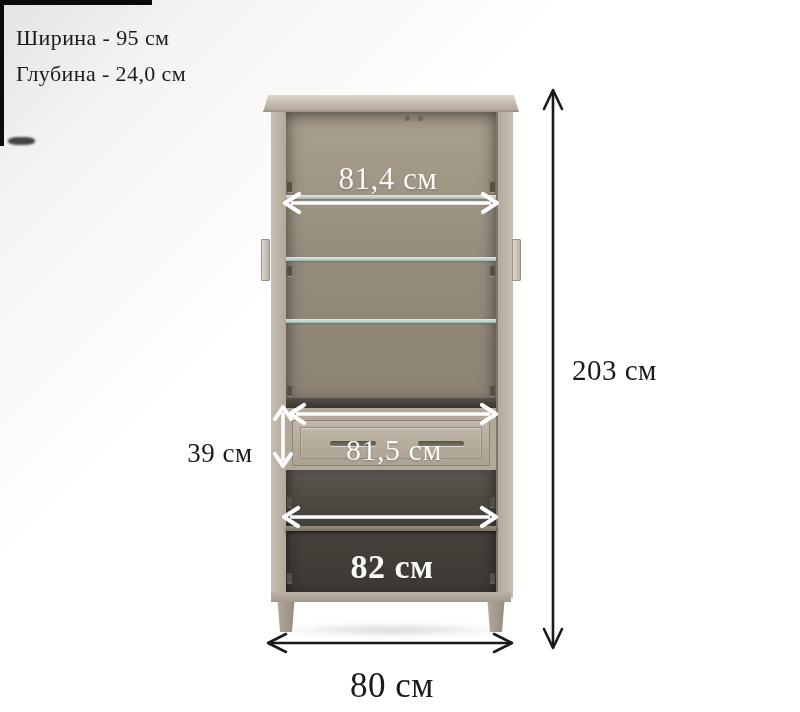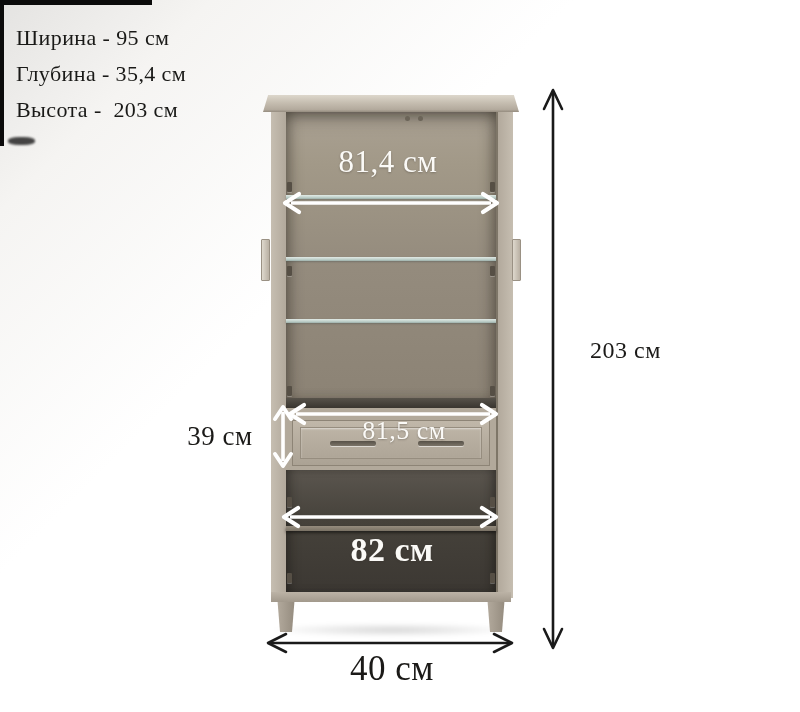--- a/index.html
+++ b/index.html
@@ -57,44 +57,43 @@
   .leg.right{left:486px;}
   .floor-shadow{left:268px;top:623px;width:248px;height:14px;border-radius:50%;
     background:radial-gradient(ellipse at center,rgba(0,0,0,.16),rgba(0,0,0,0) 70%);filter:blur(2px);}
   .door-handle{top:239px;width:9px;height:42px;background:linear-gradient(90deg,#ded8cd,#b9b0a3);
     border:1px solid #9a9184;box-sizing:border-box;border-radius:1px;}
   .door-handle.left{left:261px;}
   .door-handle.right{left:512px;}
   .hinge{width:5px;height:10px;background:#564f45;border-radius:1px;box-shadow:0 1px 0 rgba(255,255,255,.25);}
 
   
-  .dim-label{white-space:pre;letter-spacing:.5px;}
+  .dim-label{white-space:pre;letter-spacing:.5px;margin-top:17px;}
   .dim-white{color:#fbfaf7;text-shadow:0 1px 2px rgba(55,50,42,.35);}
   .dim-dark{color:#1b1a18;text-shadow:0 0 10px rgba(255,255,255,.95),0 0 18px rgba(255,255,255,.8);}
   .lbl-upper{left:388px;top:144px;transform:translateX(-50%);font-size:31px;}
-  .lbl-drawer-w{left:404px;top:416px;transform:translateX(-50%);font-size:26px;z-index:6;}
+  .lbl-drawer-w{left:394px;top:416px;transform:translateX(-50%);font-size:30px;z-index:6;}
   .lbl-drawer-h{left:220px;top:421px;transform:translateX(-50%);font-size:27px;}
   .lbl-lower{left:392px;top:531px;transform:translateX(-50%);font-size:34px;font-weight:bold;}
   .lbl-overall-w{left:392px;top:649px;transform:translateX(-50%);font-size:35px;}
-  .lbl-overall-h{left:590px;top:337px;font-size:24px;font-family:Liberation Serif, serif;}
+  .lbl-overall-h{left:572px;top:337px;font-size:29px;font-family:Liberation Serif, serif;}
   svg.arrow{display:block;overflow:visible;z-index:5;}
 </style>
 </head>
 <body>
 
 <div class="stage">
 
   <div class="abs art-left"></div>
   <div class="abs art-top"></div>
   <div class="abs art-smudge"></div>
 
   <div class="abs specs">
     <div class="spec-line">Ширина - 95 см</div>
-    <div class="spec-line">Глубина - 35,4 см</div>
-    <div class="spec-line">Высота -  203 см</div>
+    <div class="spec-line">Глубина - 24,0 см</div>
   </div>
 
   <div>
     <div class="abs floor-shadow"></div>
     <div class="abs crown"></div>
     <div class="abs side-frame left"></div>
     <div class="abs side-frame right"></div>
     <div class="abs upper-interior"></div>
     <div class="abs led-dot" style="left:405px;"></div>
     <div class="abs led-dot" style="left:418px;"></div>
@@ -160,16 +159,16 @@
   <svg class="abs arrow" style="left:540px;top:85px;" width="26" height="568">
     <line x1="13" y1="8" x2="13" y2="560" stroke="#1a1a1a" stroke-width="2.6"></line>
     <path d="M4 24 L13 5 L22 24" fill="none" stroke="#1a1a1a" stroke-width="2.6" stroke-linecap="round" stroke-linejoin="round"></path>
     <path d="M4 544 L13 563 L22 544" fill="none" stroke="#1a1a1a" stroke-width="2.6" stroke-linecap="round" stroke-linejoin="round"></path>
   </svg>
 
   <div class="abs dim-label dim-white lbl-upper">81,4 см</div>
   <div class="abs dim-label dim-white lbl-drawer-w">81,5 см</div>
   <div class="abs dim-label dim-dark  lbl-drawer-h">39 см</div>
   <div class="abs dim-label dim-white lbl-lower">82 см</div>
-  <div class="abs dim-label dim-dark  lbl-overall-w">40 см</div>
+  <div class="abs dim-label dim-dark  lbl-overall-w">80 см</div>
   <div class="abs dim-label dim-dark  lbl-overall-h">203 см</div>
 
 </div>
 
 </body></html>

